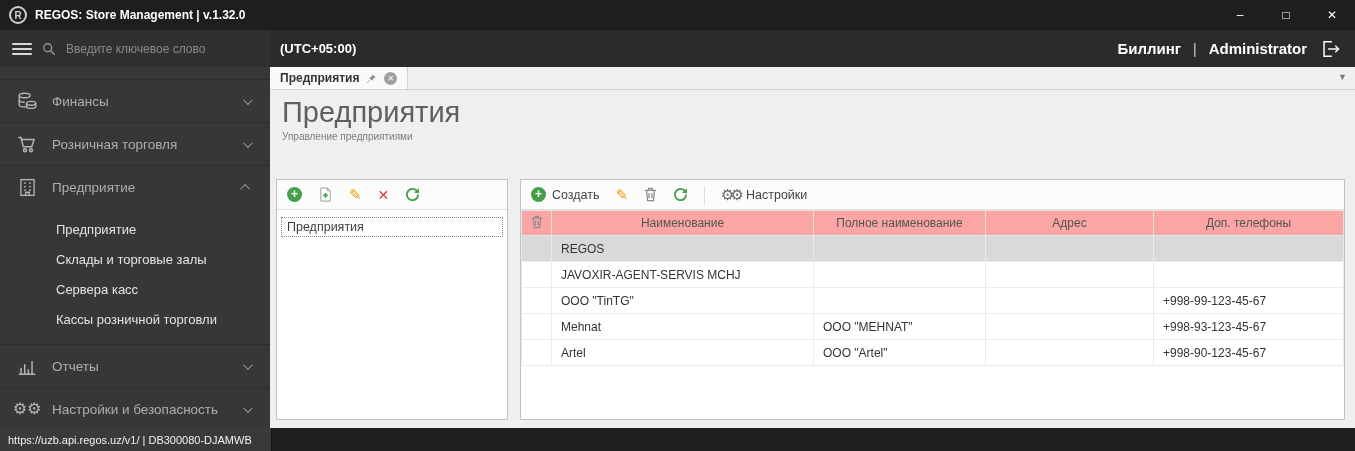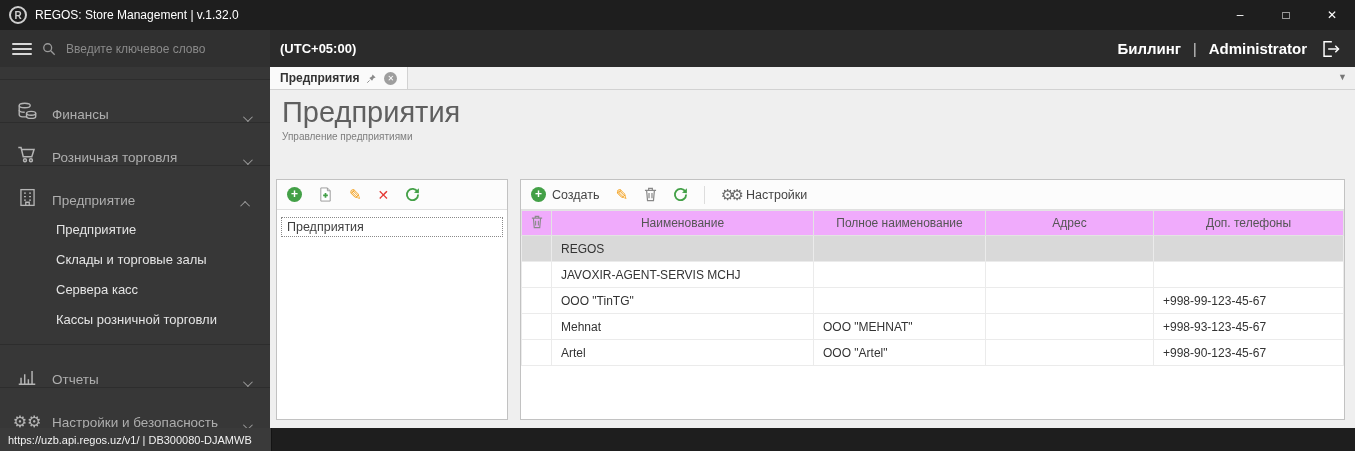--- a/index.html
+++ b/index.html
@@ -3,37 +3,37 @@
 <meta charset="utf-8">
 <style>
   * { margin:0; padding:0; box-sizing:border-box; }
   html,body { background:#555; }
   body { font-family:"Liberation Sans","DejaVu Sans",sans-serif; }
   .app { position:relative; width:1355px; height:451px; overflow:hidden; background:#efefef; }
 
   
   .titlebar { position:absolute; left:0; top:0; right:0; height:30px; background:#1e1e1e; display:flex; align-items:center; z-index:6; }
   .logo { width:18px; height:18px; margin-left:9px; border-radius:50%; border:2px solid #cfcfcf; color:#cfcfcf; font-size:10px; font-weight:bold; display:flex; align-items:center; justify-content:center; }
-  .title-text { margin-left:8px; color:#ffffff; font-size:12px; font-weight:normal; }
+  .title-text { margin-left:8px; color:#ffffff; font-size:12px; font-weight:bold; }
   .win-controls { margin-left:auto; display:flex; height:100%; }
   .win-btn { width:46px; height:100%; display:flex; align-items:center; justify-content:center; color:#ffffff; font-size:12px; cursor:default; }
 
   
   .statusbar { position:absolute; left:0; bottom:0; right:0; height:23px; background:#1e1e1e; display:flex; z-index:6; }
   .status-box { width:272px; background:#3a3a3a; border-right:1px solid #141414; color:#f2f2f2; font-size:11px; display:flex; align-items:center; padding-left:8px; white-space:nowrap; overflow:hidden; }
 
   
   .sidebar { position:absolute; left:0; top:30px; width:270px; bottom:23px; background:#373737; z-index:5; }
   .search-row { height:37px; background:#303030; display:flex; align-items:center; padding:0 12px; gap:10px; }
   .hamburger { display:flex; flex-direction:column; gap:3px; width:20px; }
   .hamburger span { display:block; height:2px; background:#d8d8d8; border-radius:1px; }
   .search-input { background:transparent; border:none; outline:none; color:#eab308; font-size:12px; width:165px; }
   .search-input::placeholder { color:#8a8a8a; }
   .menu { padding-top:12px; }
-  .menu-item { height:43px; display:flex; align-items:flex-end; padding:0 14px; border-top:1px solid #2d2d2d; color:#aeaeae; font-size:13.5px; cursor:default; }
+  .menu-item { height:43px; display:flex; align-items:center; padding:0 14px; border-top:1px solid #2d2d2d; color:#aeaeae; font-size:13.5px; cursor:default; }
   .menu-item .mi-icon { width:26px; margin-right:12px; display:flex; align-items:center; justify-content:center; color:#b5b5b5; }
   .chev { width:7px; height:7px; border-right:1.5px solid #9a9a9a; border-bottom:1.5px solid #9a9a9a; margin-left:auto; margin-right:6px; }
   .chev.down { transform:rotate(45deg) translateY(-2px); }
   .chev.up { transform:rotate(-135deg) translateY(-2px); }
   .submenu { padding:6px 0 10px; }
   .submenu-item { height:30px; display:flex; align-items:center; padding-left:56px; color:#e4e4e4; font-size:13px; cursor:default; }
   .gear-duo { font-size:16px; line-height:1; }
 
   
   .header-strip { position:absolute; left:270px; top:30px; right:0; height:37px; background:#2b2b2b; display:flex; align-items:center; color:#ffffff; z-index:5; }
@@ -65,21 +65,21 @@
   .icon-x { color:#e53935; font-size:14px; font-weight:bold; line-height:1; }
   .icon-gear { color:#666666; font-size:15px; line-height:1; letter-spacing:-4px; }
   .vsep { width:1px; height:18px; background:#dddddd; }
 
   .tree-list { padding:6px 4px; font-size:12.5px; color:#3f3f3f; }
   .tree-item { padding:2px 5px; margin:1px 0; border:1px dotted transparent; cursor:default; }
   .tree-item.sel { border-color:#8a8a8a; }
 
   .grid-wrap { flex:1; overflow:hidden; }
   table.grid { width:100%; border-collapse:collapse; table-layout:fixed; font-size:12px; color:#333333; }
-  .grid th { background:#f0abfc; border:1px solid #e3e3e3; height:25px; font-weight:normal; color:#555555; text-align:center; overflow:hidden; white-space:nowrap; }
+  .grid th { background:#fca5a5; border:1px solid #e3e3e3; height:25px; font-weight:normal; color:#555555; text-align:center; overflow:hidden; white-space:nowrap; }
   .grid td { height:26px; border-bottom:1px solid #ebebeb; border-right:1px solid #ebebeb; padding:0 9px; overflow:hidden; white-space:nowrap; }
   .grid td:first-child { border-left:1px solid #ebebeb; padding:0; }
   .grid tr.selected td { background:#d9d9d9; }
 </style>
 </head>
 <body>
 
 <div class="app">
 
   <div class="titlebar">

